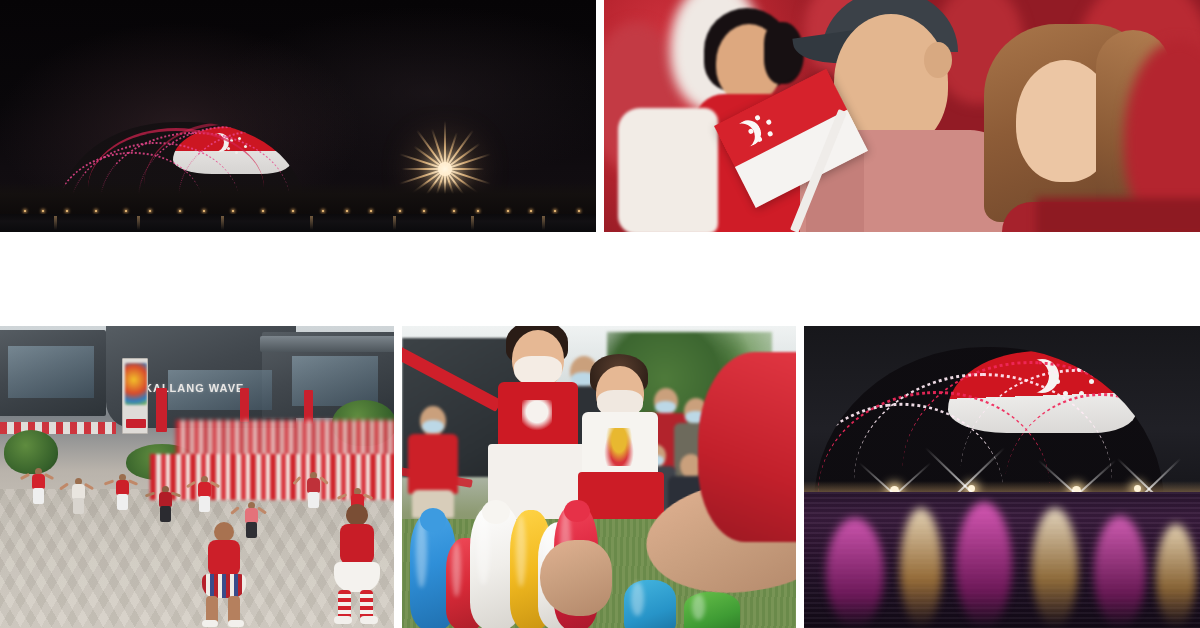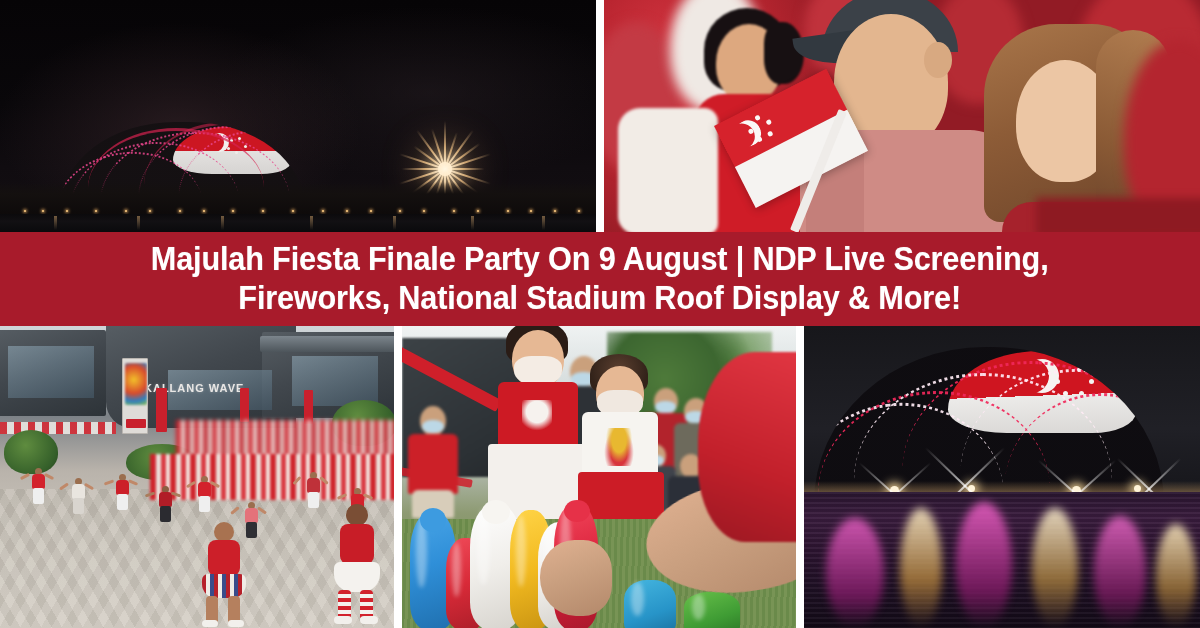--- a/index.html
+++ b/index.html
@@ -398,24 +398,20 @@
       <div class="st" style="left:48px; top:19px;"></div>
       <div class="st" style="left:44px; top:30px;"></div>
       <div class="st" style="left:32px; top:30px;"></div>
       <div class="st" style="left:28px; top:19px;"></div>
     </div>
     <div class="flagstick" style="left:210px; top:106px; width:9px; height:130px; transform:rotate(22deg);"></div>
 
     <div style="position:absolute; left:432px; top:198px; width:180px; height:40px; background:#8e1a22; filter:blur(4px);"></div>
   </div>
 
-  <div class="banner">
-    <div class="banner-title">Majulah Fiesta Finale Party On 9 August | NDP Live Screening,
-Fireworks, National Stadium Roof Display &amp; More!</div>
-  </div>
 
   <div class="tile bot-left">
     <div class="plaza-bg"></div>
 
     <div class="mall-block" style="left:-6px; top:4px; width:112px; height:86px;"></div>
     <div class="mall-block" style="left:106px; top:0px; width:190px; height:102px; border-radius:0 0 0 26px;"></div>
     <div class="mall-block" style="left:262px; top:6px; width:140px; height:86px;"></div>
     <div class="mall-glass" style="left:8px; top:20px; width:86px; height:52px;"></div>
     <div class="mall-glass" style="left:168px; top:44px; width:104px; height:40px;"></div>
     <div class="mall-glass" style="left:292px; top:30px; width:86px; height:50px;"></div>

